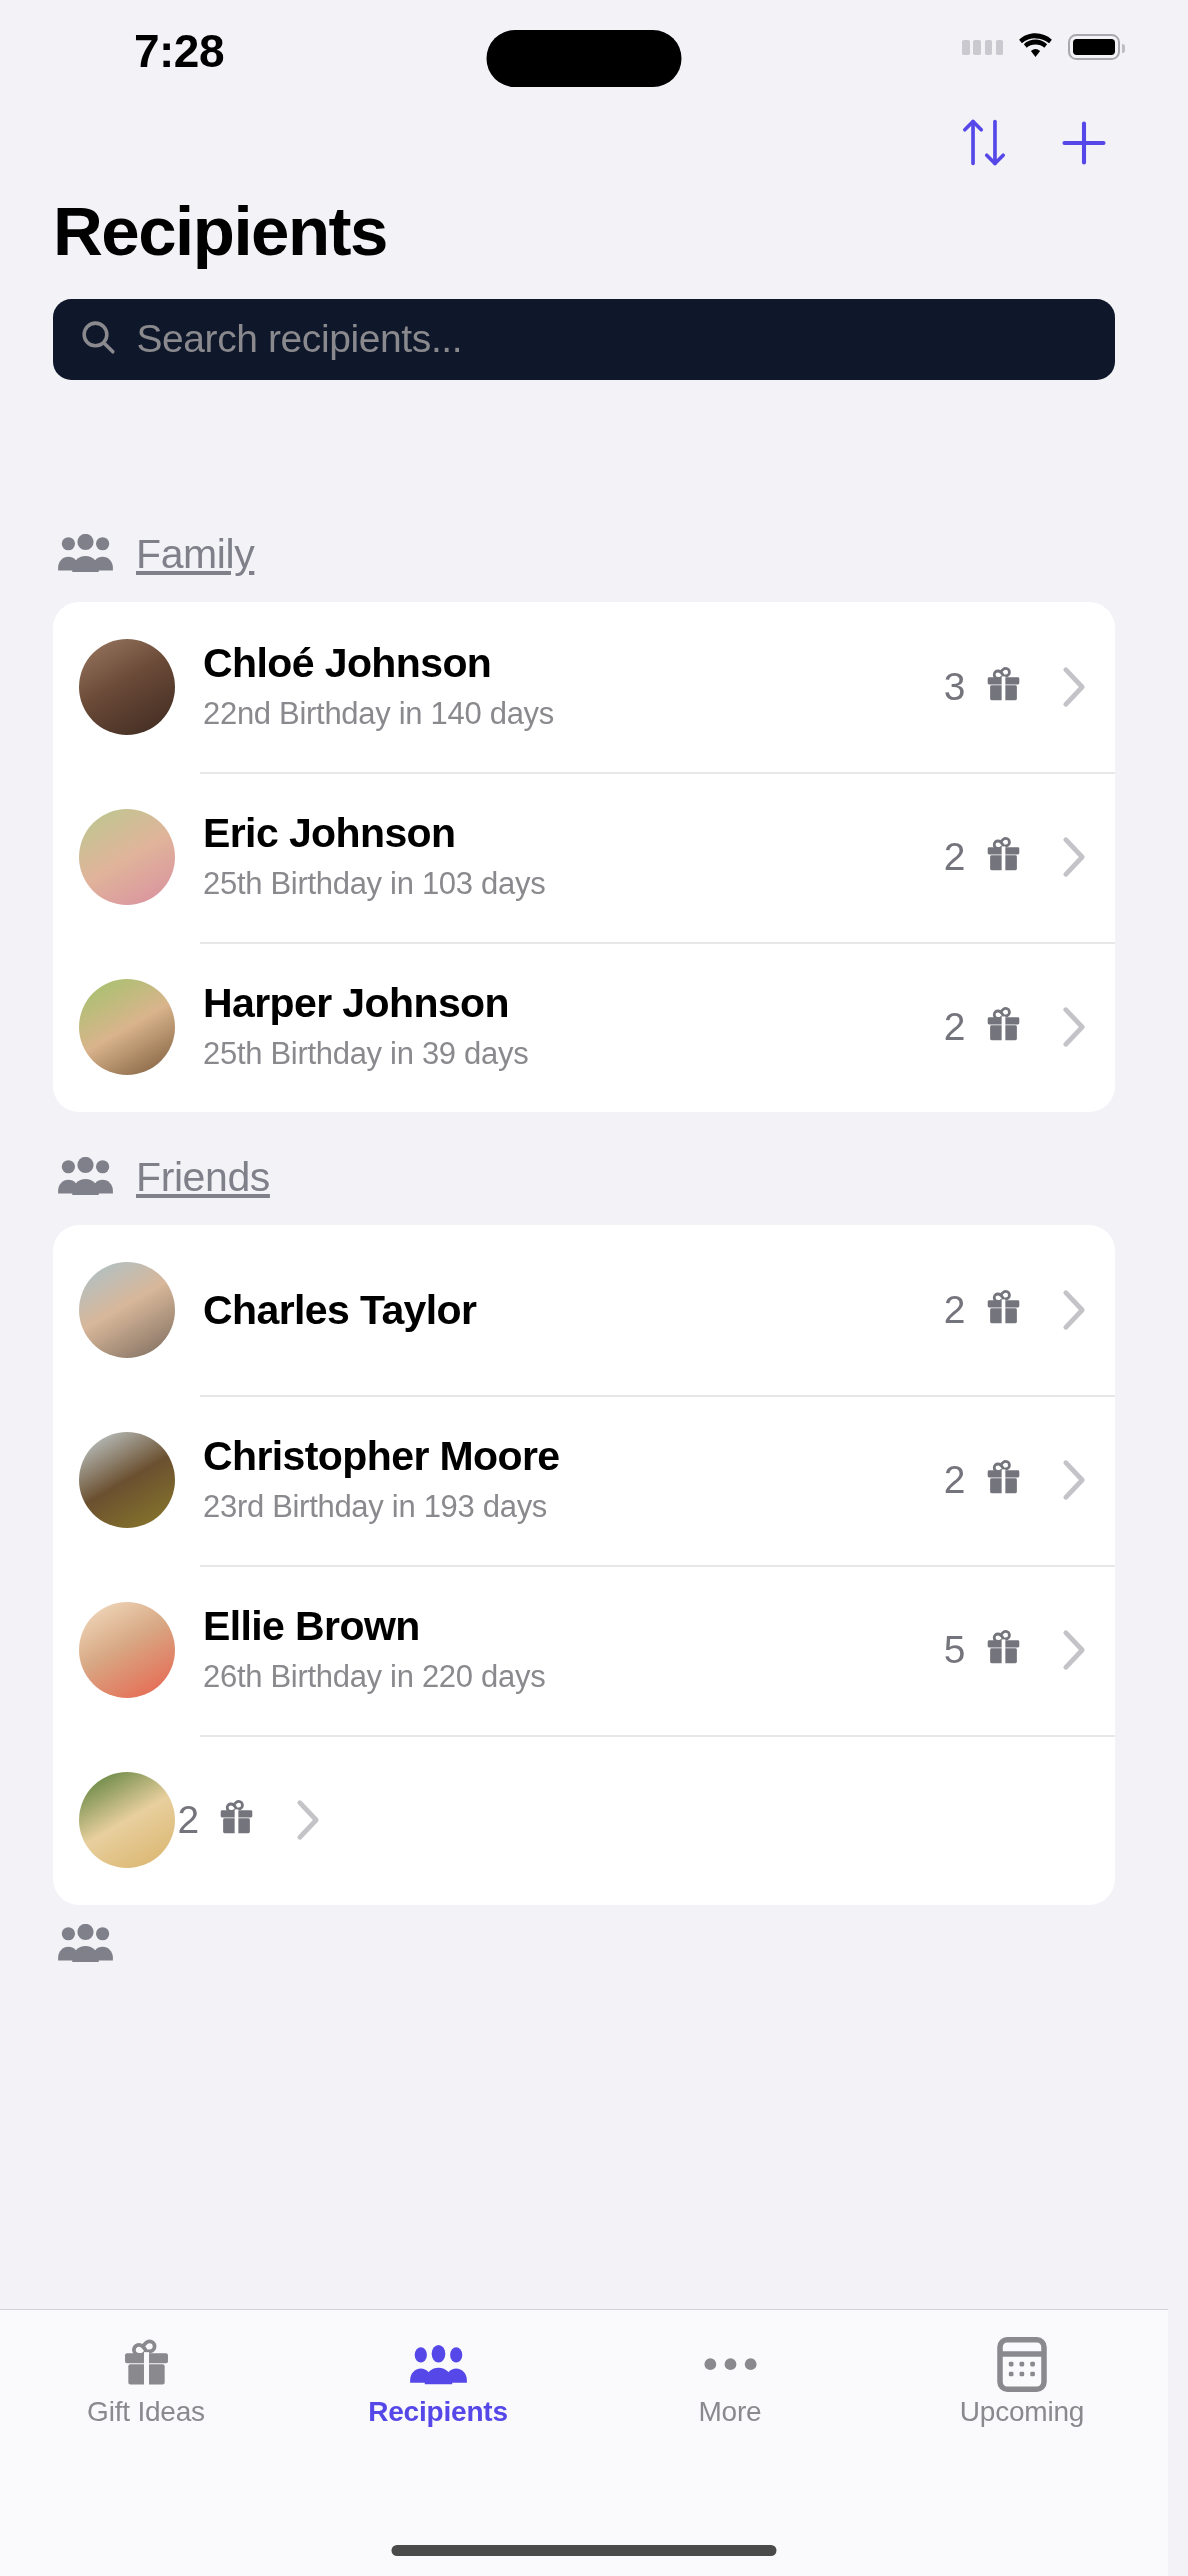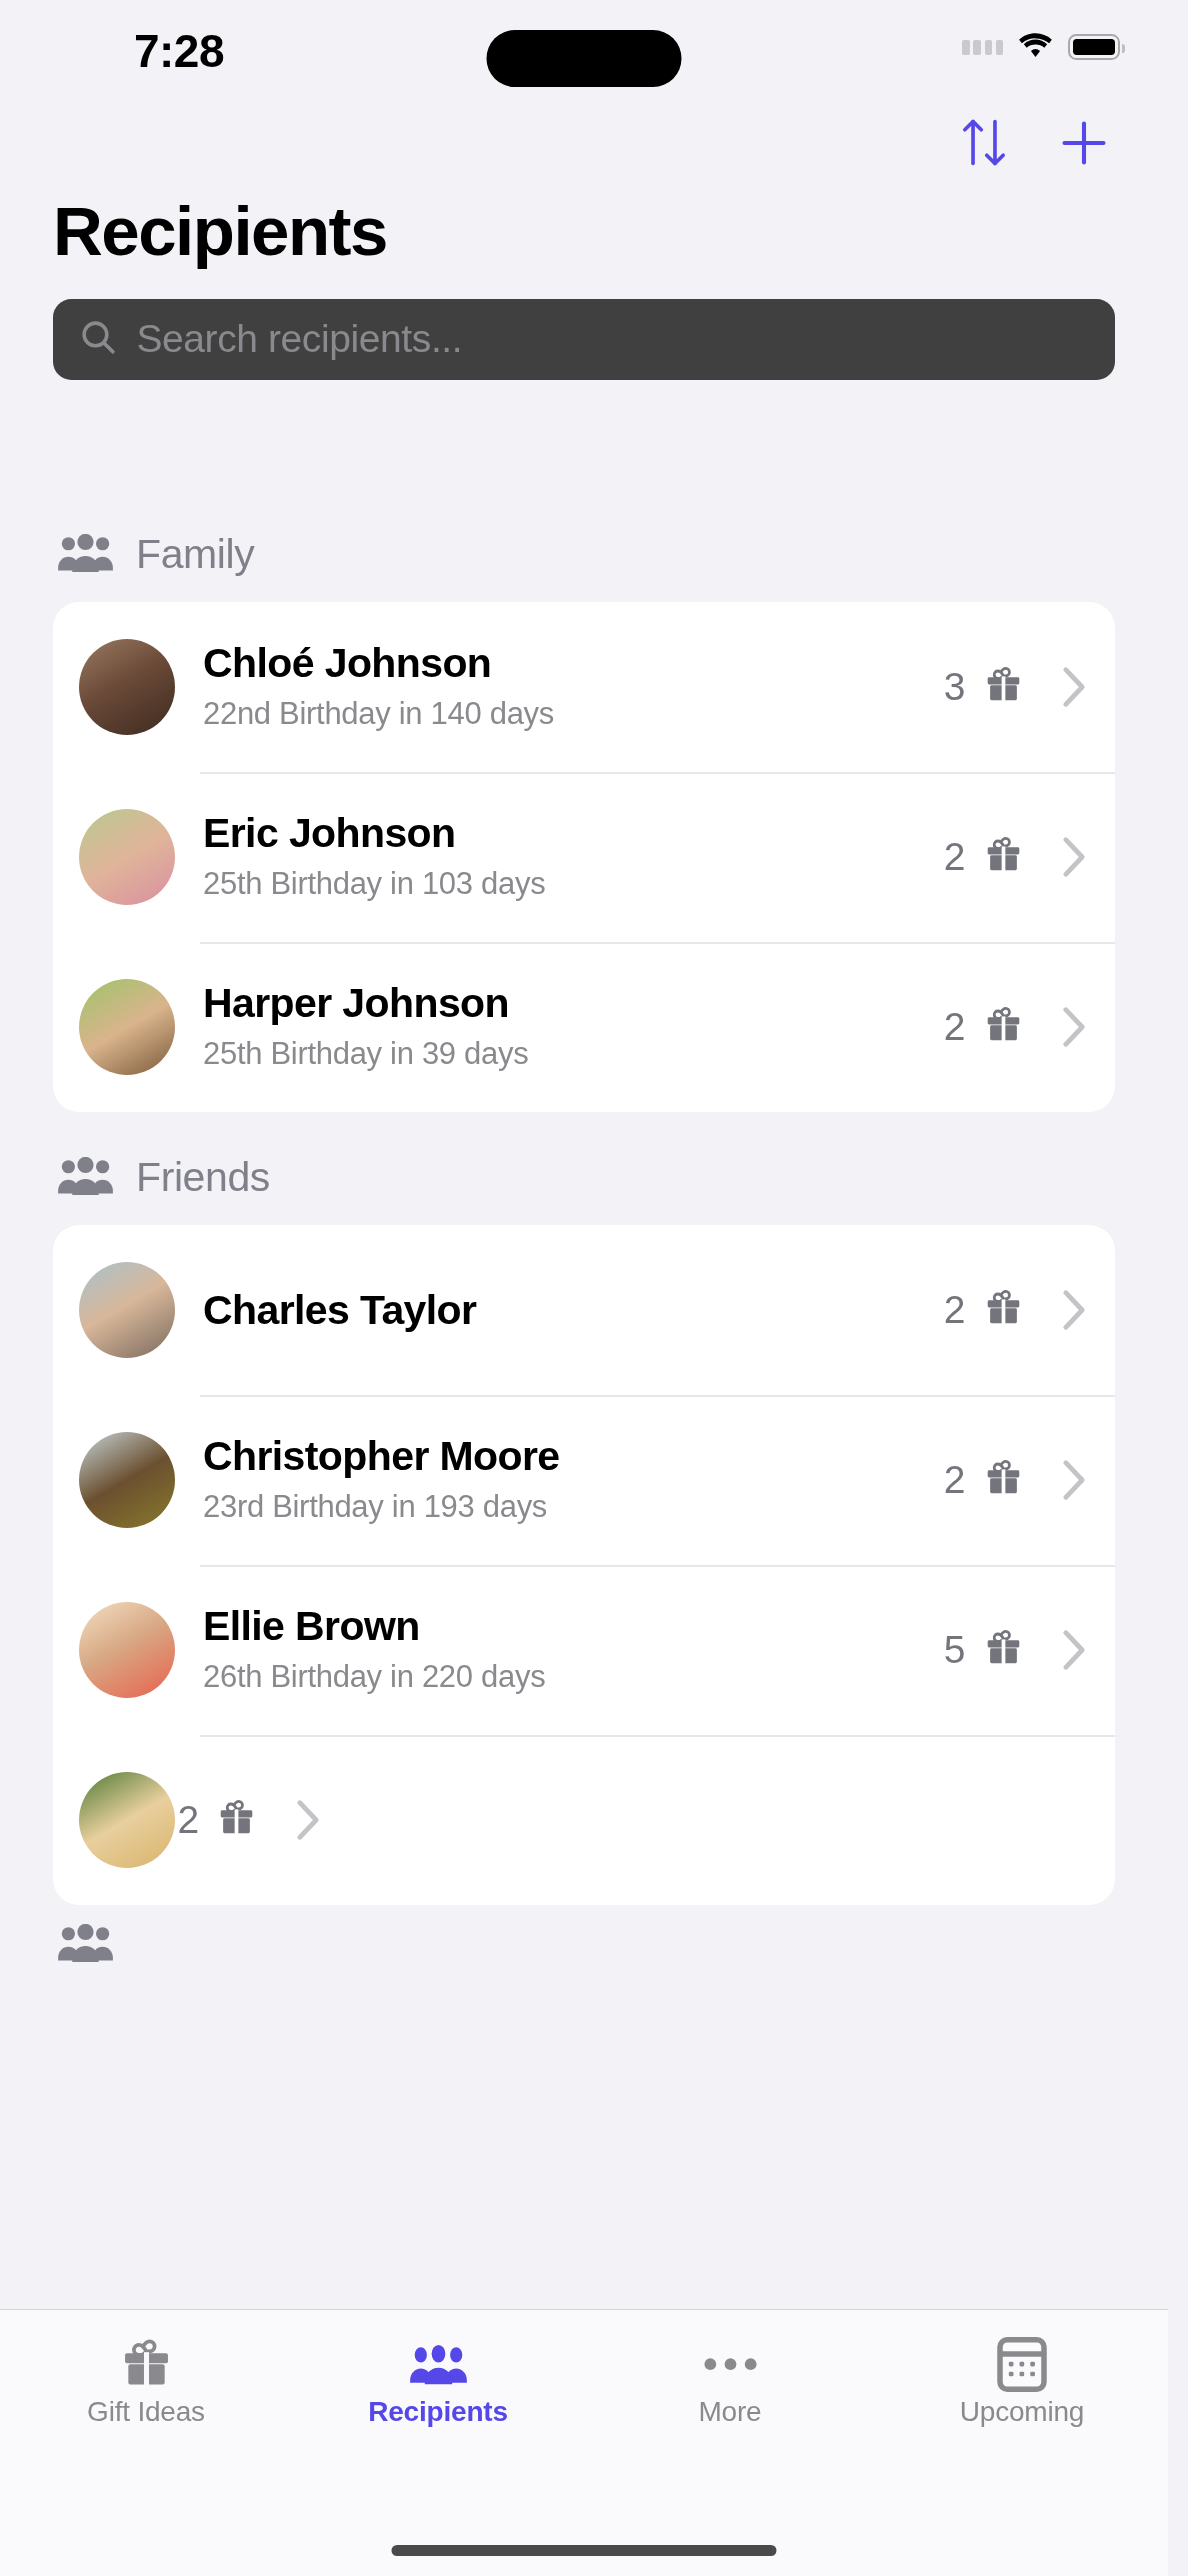--- a/index.html
+++ b/index.html
@@ -87,21 +87,21 @@
     color:#000;
     letter-spacing:-1.5px;
     padding:14.7px 0 0 53px;
     line-height:1.0;
   }
 
   
   .search-wrap{ padding:33px 53px 0 53px; }
   .search-bar{
     height:81px;
-    background:#404040;
+    background:#0f172a;
     border-radius:18.4px;
     display:flex; align-items:center;
     padding:0 26px;
     gap:18.4px;
     cursor:text;
   }
   .search-ph{
     font-size:39px;
     color:#8a8a8e;
     letter-spacing:-0.4px;
@@ -118,20 +118,21 @@
   .section{ margin-bottom:7.4px; }
   .section-header{
     display:flex; align-items:center;
     gap:22px;
     padding:35px 0 24px 57px;
   }
   .section-title{
     font-size:41px;
     color:#80808a;
     letter-spacing:-0.4px;
+    text-decoration:underline;
   }
   .card{
     background:#ffffff;
     border-radius:26px;
     margin:0 53px;
     overflow:hidden;
   }
   .row{
     display:flex; align-items:center;
     height:170px;

